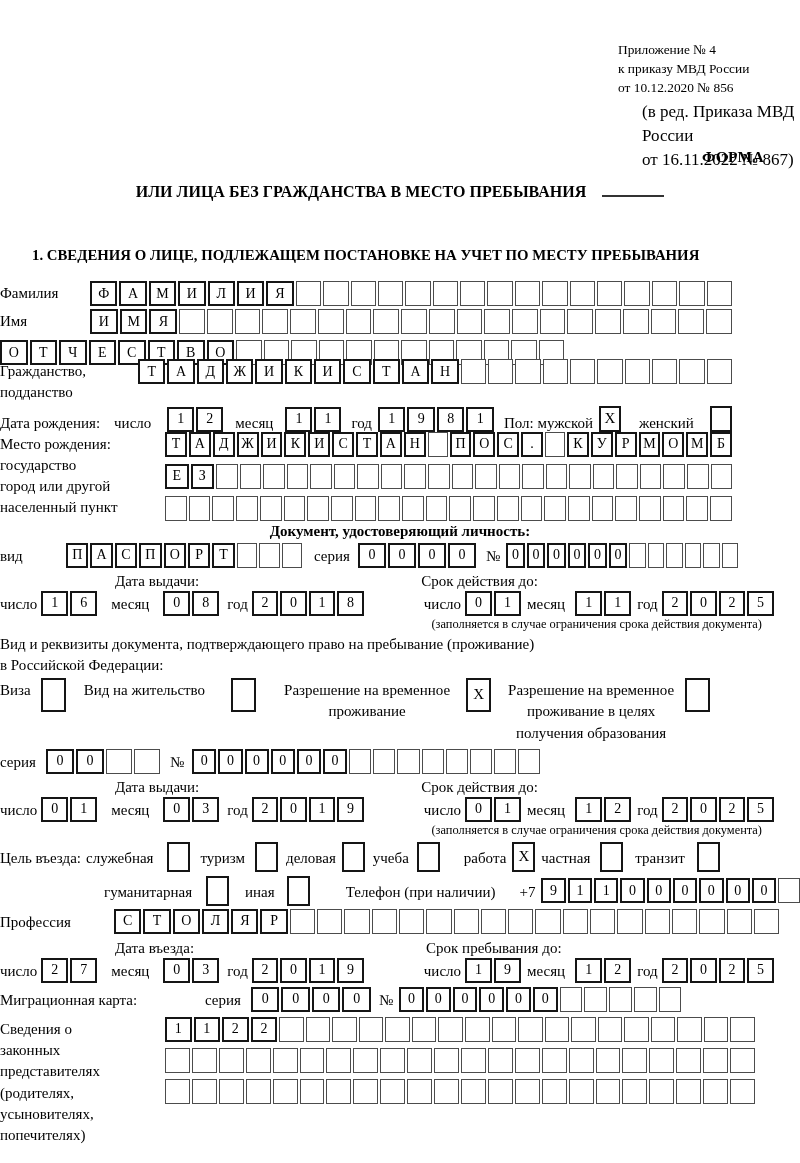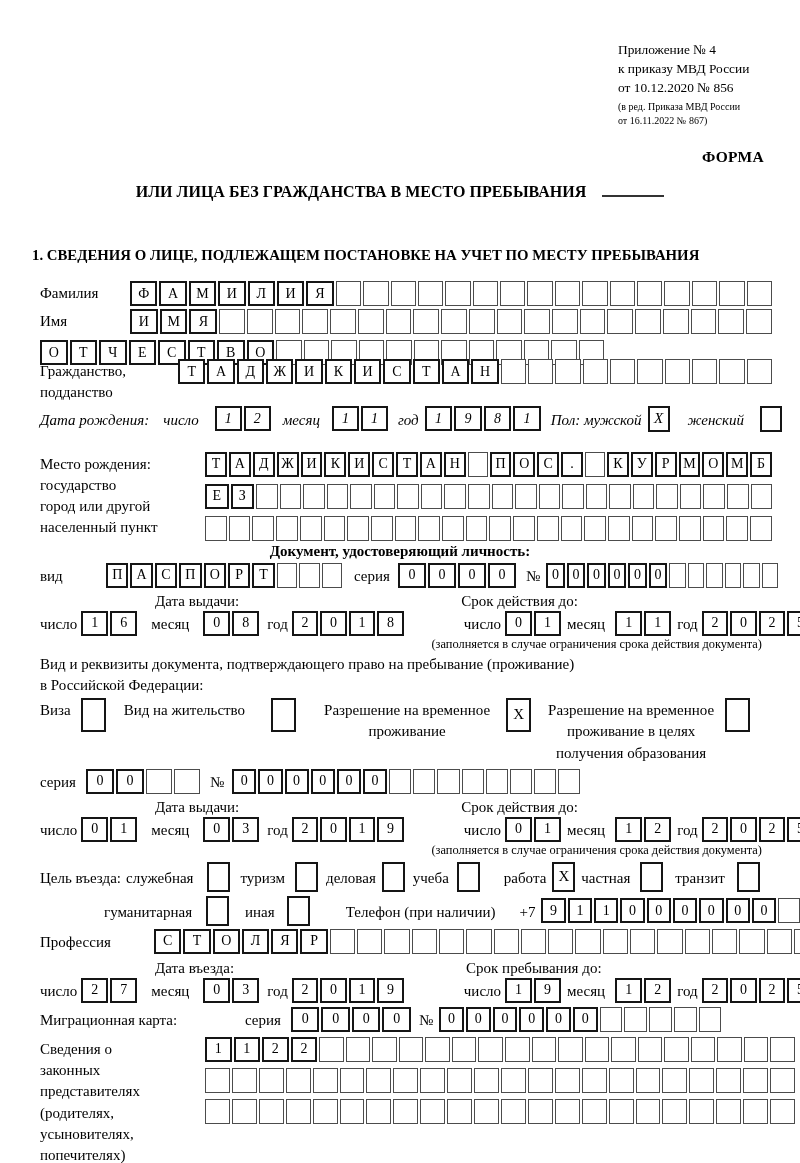--- a/index.html
+++ b/index.html
@@ -1,26 +1,26 @@
 <!DOCTYPE html>
 <html><head>
 <meta charset="utf-8">
 <style>
   html,body{margin:0;padding:0;background:#888;}
   .page{width:800px;height:1163px;background:#fff;color:#000;position:relative;
         font-family:"Liberation Serif","DejaVu Serif",serif;font-size:15px;overflow:hidden;margin:0 auto;}
   .abs{position:absolute;}
   .hdr{left:618px;top:40px;font-size:13.4px;line-height:1.42;}
-  .hdr .amended{font-size:10px;margin-top:3px;}
+  .hdr .amended{font-size:17px;margin-top:3px;margin-left:24px;}
   .forma{top:148px;right:36px;font-weight:bold;font-size:15.5px;letter-spacing:.3px;}
   .title{top:180px;left:0;width:100%;text-align:center;font-weight:bold;font-size:16px;line-height:1.5;}
   .blankline{display:inline-block;width:62px;border-bottom:2px solid #333;height:.85em;margin-left:16px;}
   .sect{top:247px;left:32px;font-weight:bold;font-size:14.8px;white-space:nowrap;}
   .content{position:absolute;top:281px;left:0;width:800px;}
-  .frow{display:flex;align-items:flex-start;padding-left:40px;box-sizing:border-box;}
+  .frow{display:flex;align-items:flex-start;box-sizing:border-box;}
   .lblcol{flex:none;line-height:1.42;padding-top:2px;}
   .cells{display:flex;gap:2px;flex:none;}
   .cell{flex:1 1 0;height:25px;border:1.5px solid #4c4c4c;display:flex;align-items:center;justify-content:center;
         font-size:14px;box-sizing:border-box;background:#fff;}
   .cell.filled{border:2.5px solid #151515;}
   .stack{display:flex;flex-direction:column;gap:7px;flex:none;}
   .cb{width:23px;height:30px;border:2px solid #151515;display:inline-flex;align-items:center;justify-content:center;
       font-size:15px;box-sizing:border-box;flex:none;background:#fff;}
   .cb.small{width:22px;height:26px;}
   .dlbl{flex:none;padding-top:3px;}
@@ -160,21 +160,21 @@
           <span class="cell"></span>
           <span class="cell"></span>
           <span class="cell"></span>
           <span class="cell"></span>
           <span class="cell"></span>
           <span class="cell"></span>
           <span class="cell"></span>
         </div>
     </div>
 
-    <div class="frow" style="margin-bottom:20px;align-items:center;font-style:italic;">
+    <div class="frow" style="margin-bottom:0;align-items:flex-end;">
       <span class="dlbl">Дата рождения:</span>
       <span class="dlbl" style="margin-left:14px;">число</span>
       <span class="cells" style="width:56px;margin-left:16px;">
           <span class="cell filled">1</span>
           <span class="cell filled">2</span>
         </span>
       <span class="dlbl" style="margin-left:12px;">месяц</span>
       <span class="cells" style="width:56px;margin-left:12px;">
           <span class="cell filled">1</span>
           <span class="cell filled">1</span>

